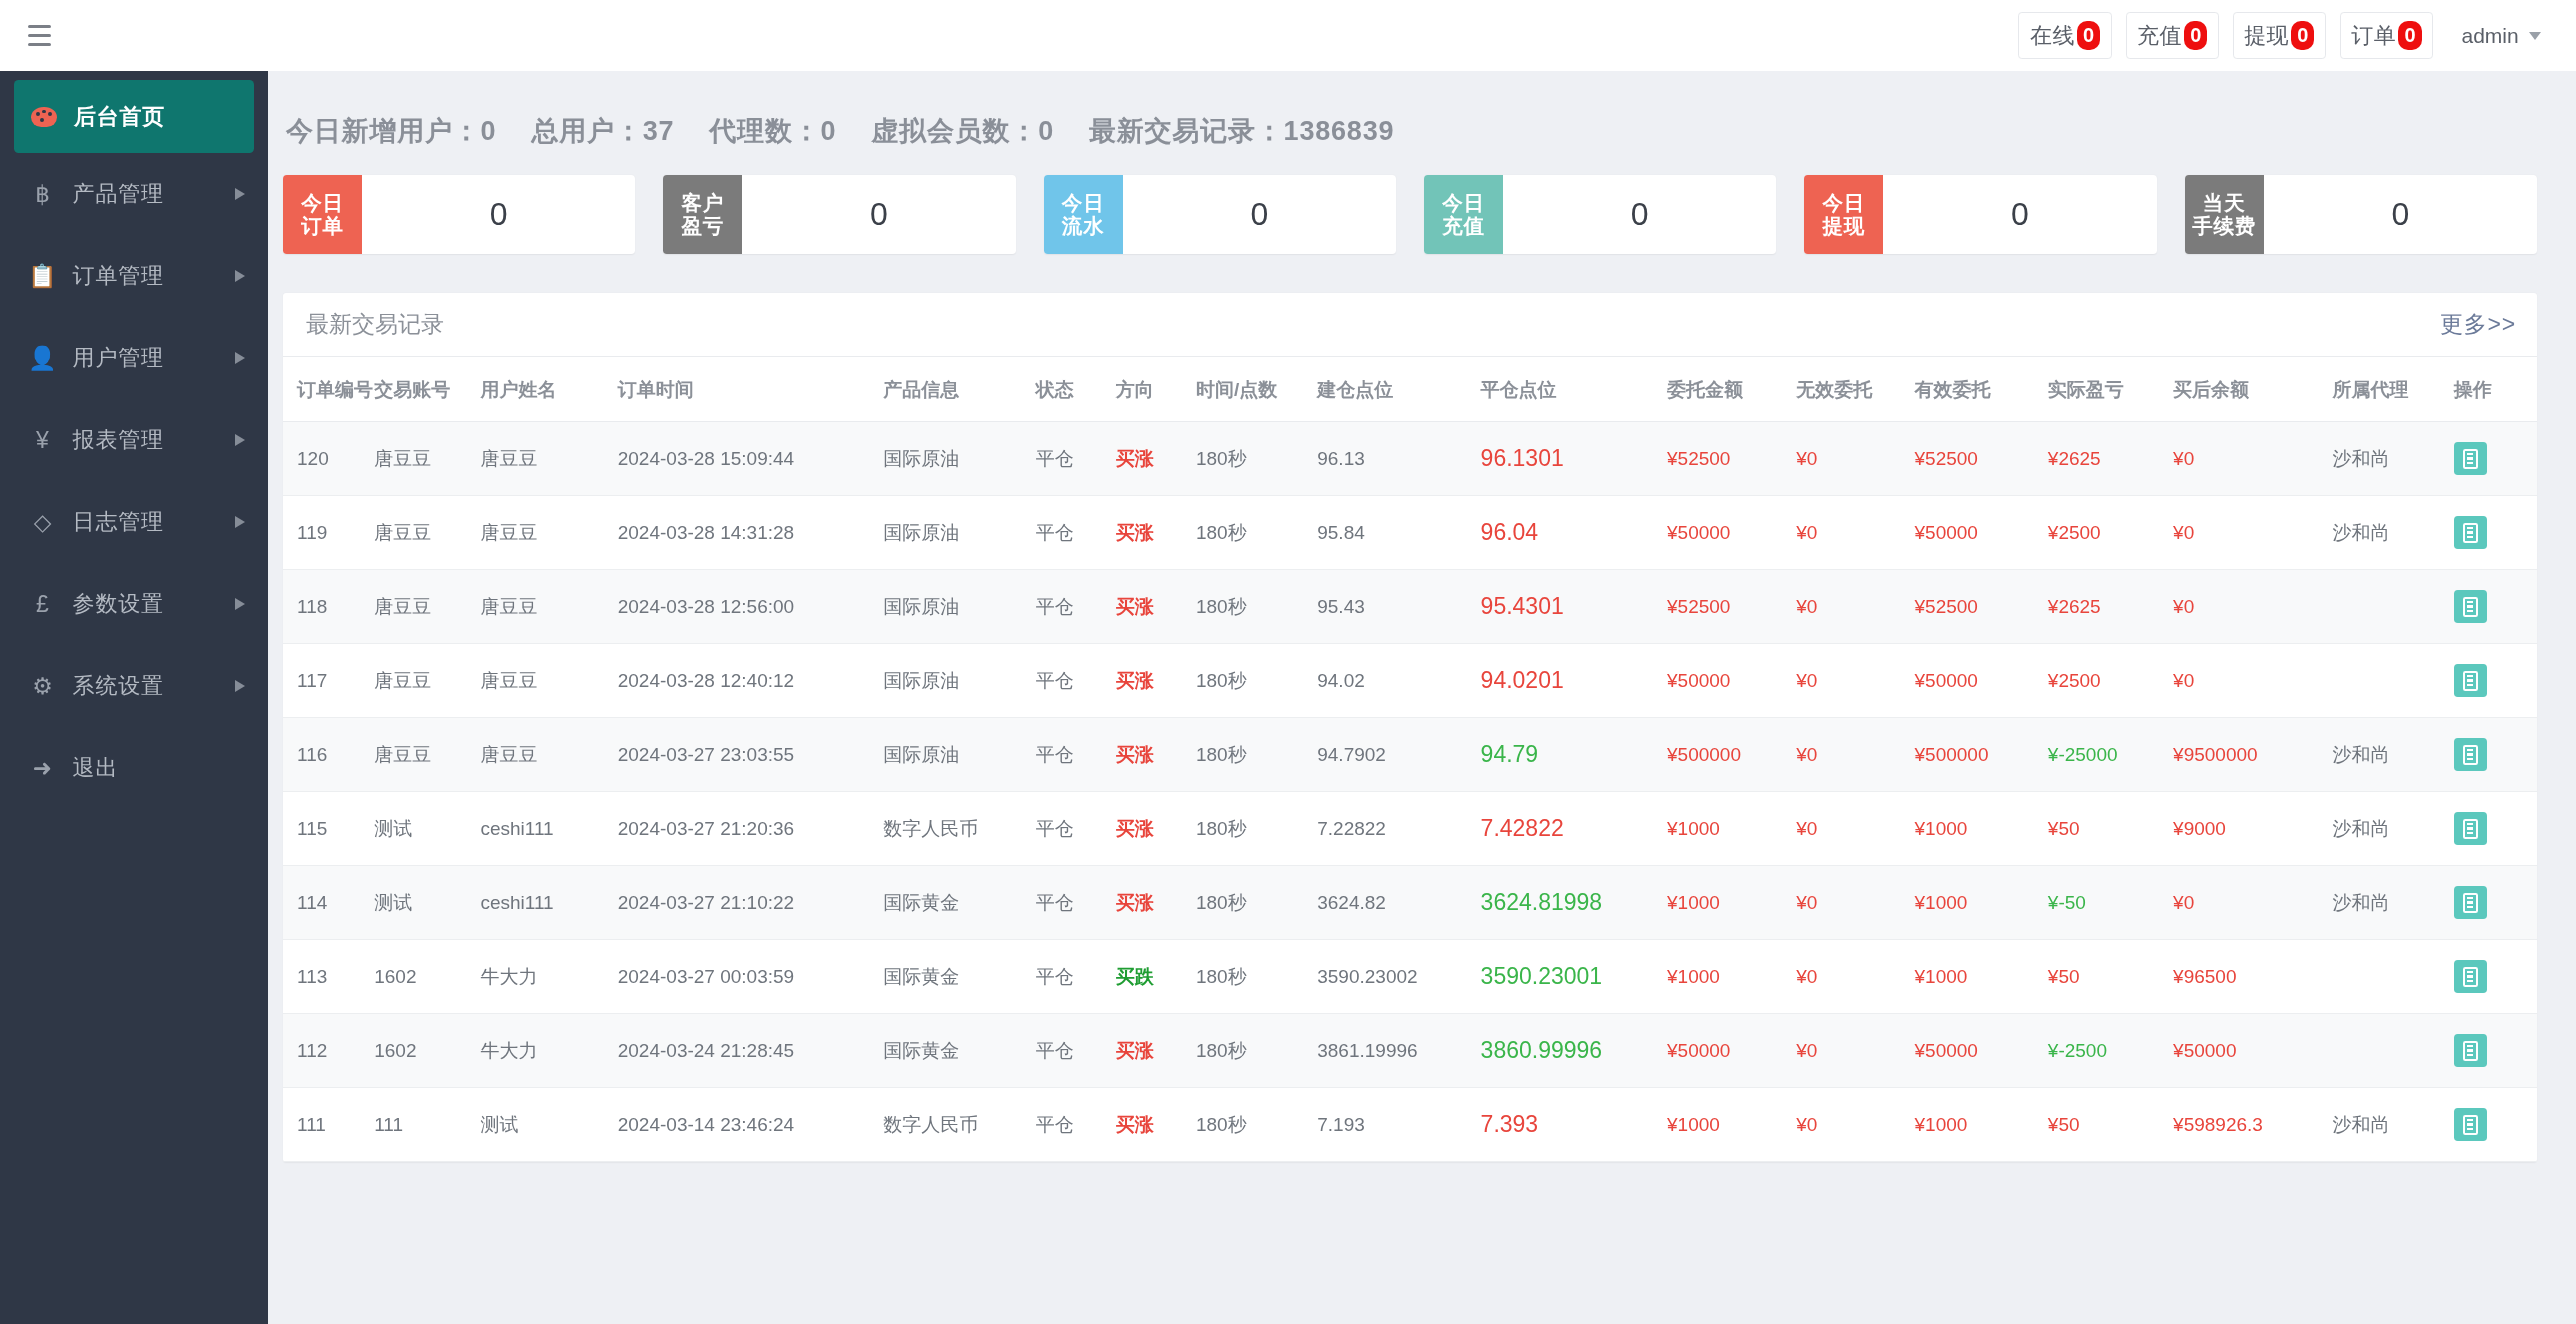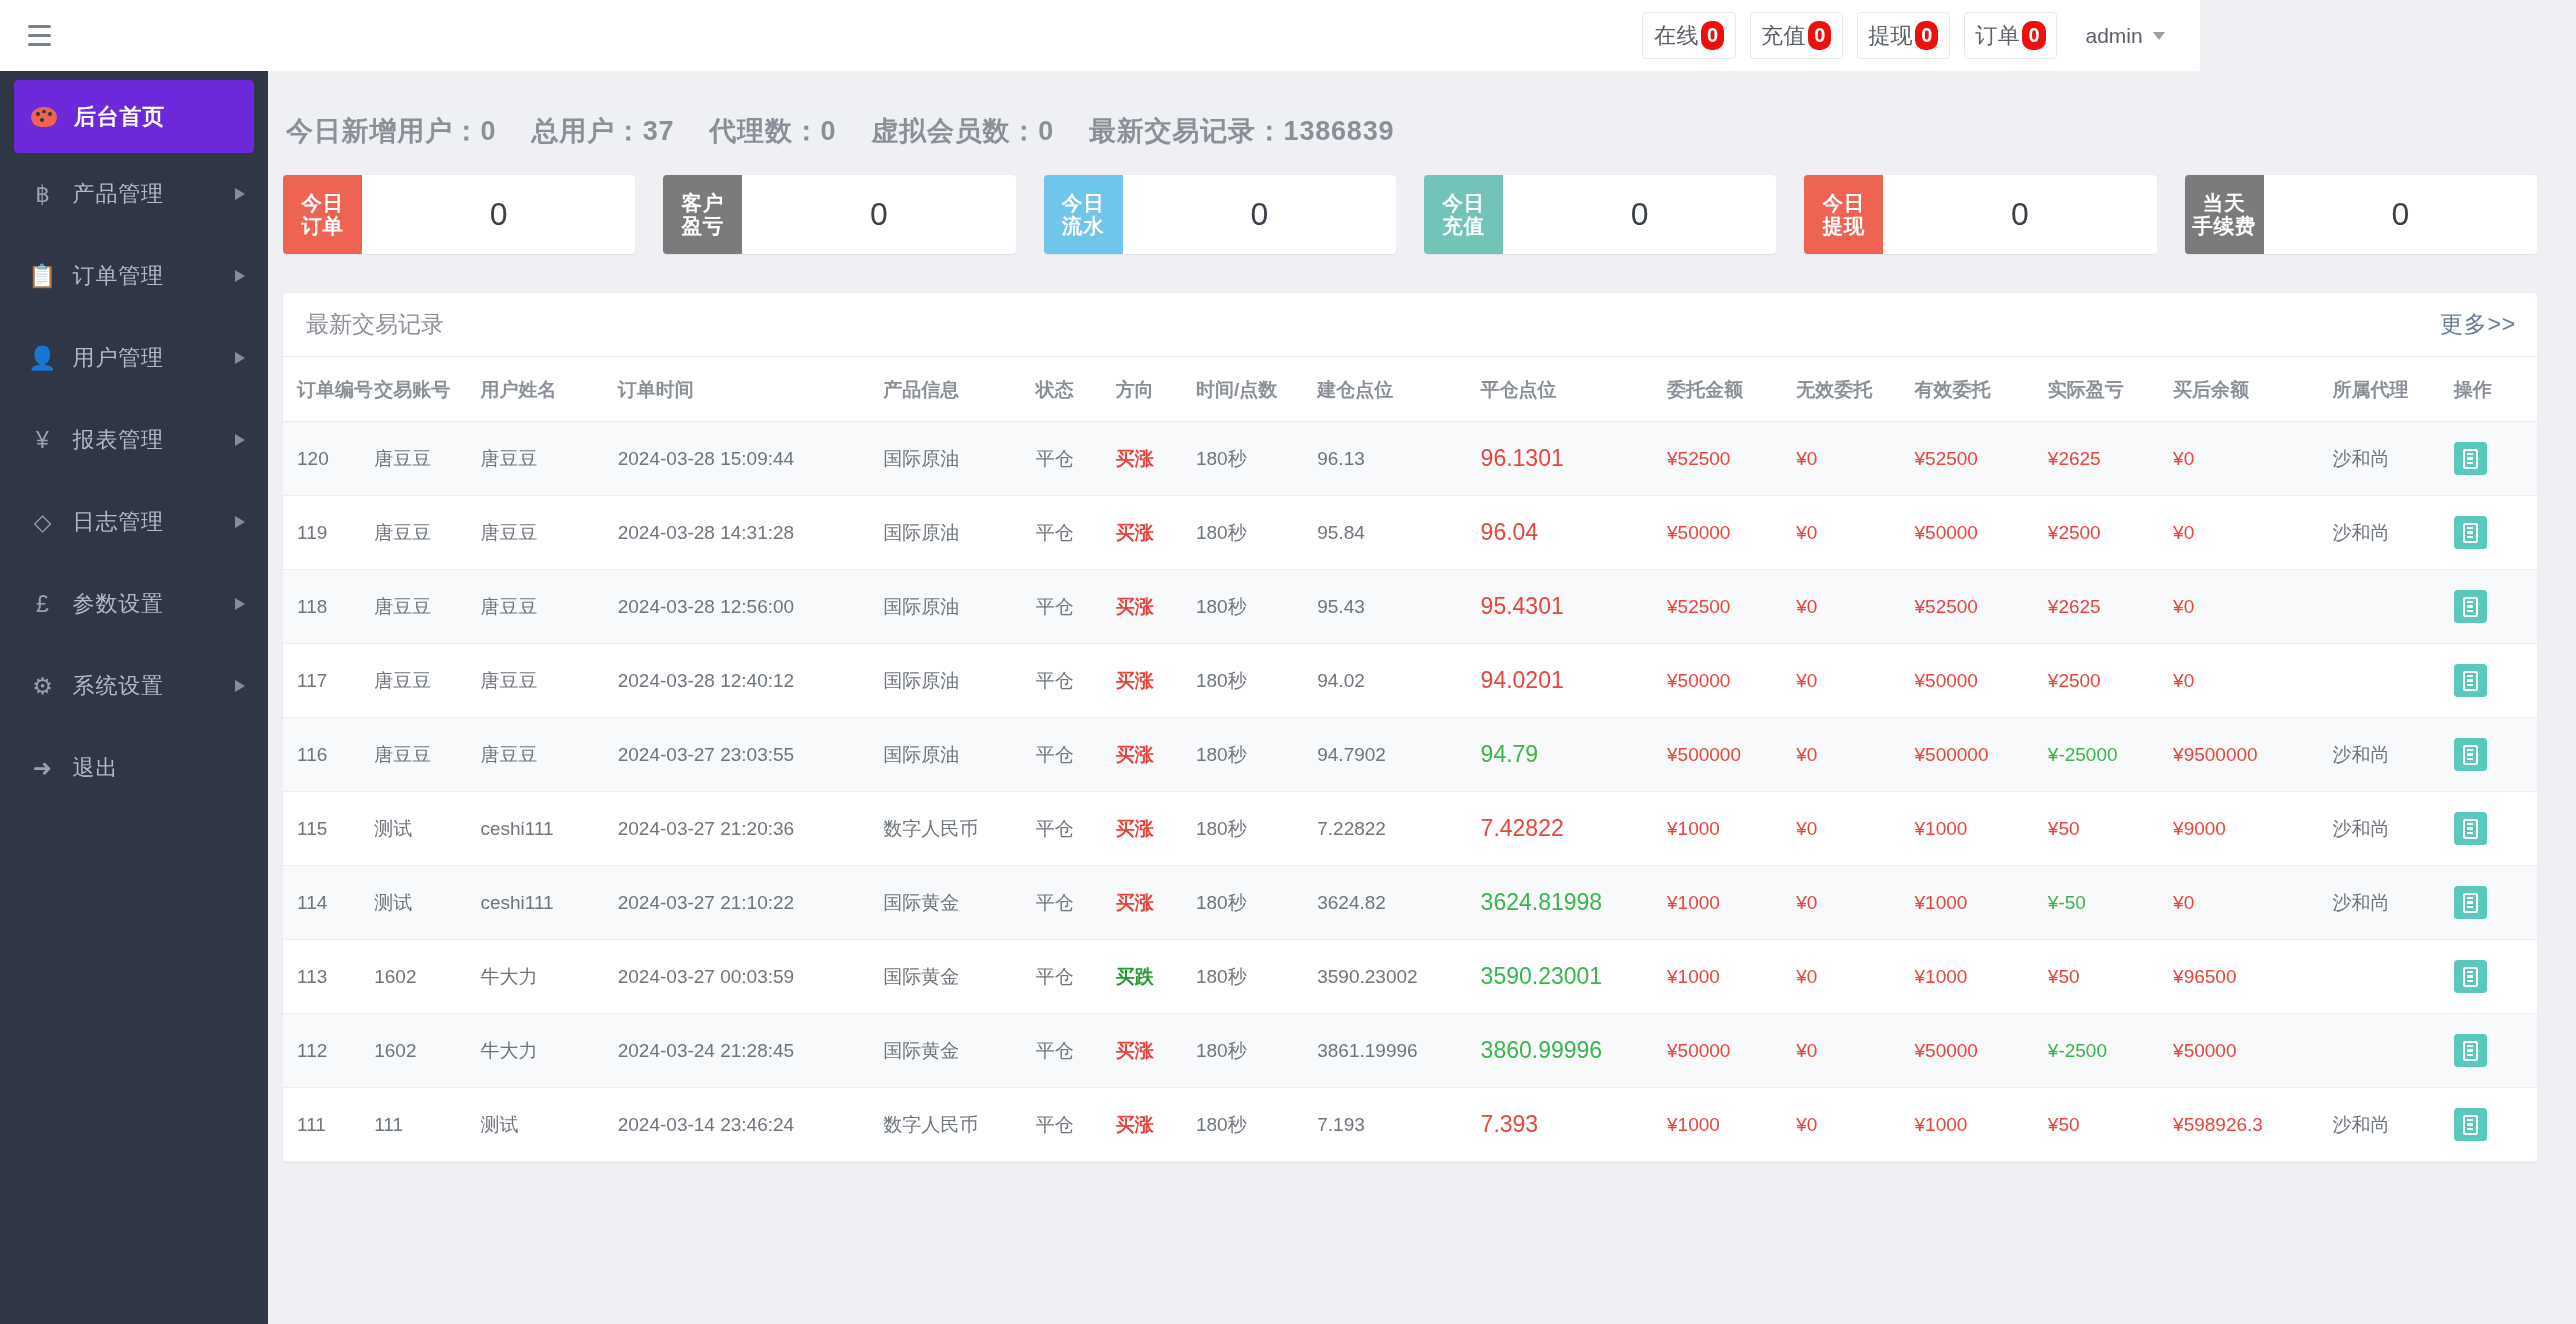--- a/index.html
+++ b/index.html
@@ -5,21 +5,21 @@
   * { box-sizing: border-box; margin: 0; padding: 0; }
   html, body {
     width: 2576px; height: 1324px;
     font-family: "Liberation Sans", "DejaVu Sans", sans-serif;
     background: #eef0f4;
     overflow: hidden;
   }
 
   
   .topbar {
-    position: absolute; top: 0; left: 0; width: 2200px; height: 71px;
+    position: absolute; top: 0; left: 0; width: 2576px; height: 71px;
     background: #ffffff;
     display: flex; align-items: center;
     z-index: 20;
   }
   .hamburger {
     margin-left: 18px;
     width: 42px; height: 42px;
     display: flex; flex-direction: column; justify-content: center; align-items: center;
     cursor: pointer;
   }
@@ -69,21 +69,21 @@
     background: #2f3746;
     z-index: 15;
   }
   .nav-item {
     position: relative;
     display: flex; align-items: center;
     height: 82px; padding: 0 23px;
     cursor: pointer;
   }
   .nav-item.active {
-    background: #6d28d9;
+    background: #0f766e;
     border-radius: 4.6px;
     margin: 9px 13.7px 0 13.7px;
     height: 73px;
     padding: 0 10.6px;
   }
   .nav-icon {
     width: 39px; min-width: 39px;
     display: flex; align-items: center; justify-content: center;
     font-size: 23px; color: #9aa1ac;
   }

